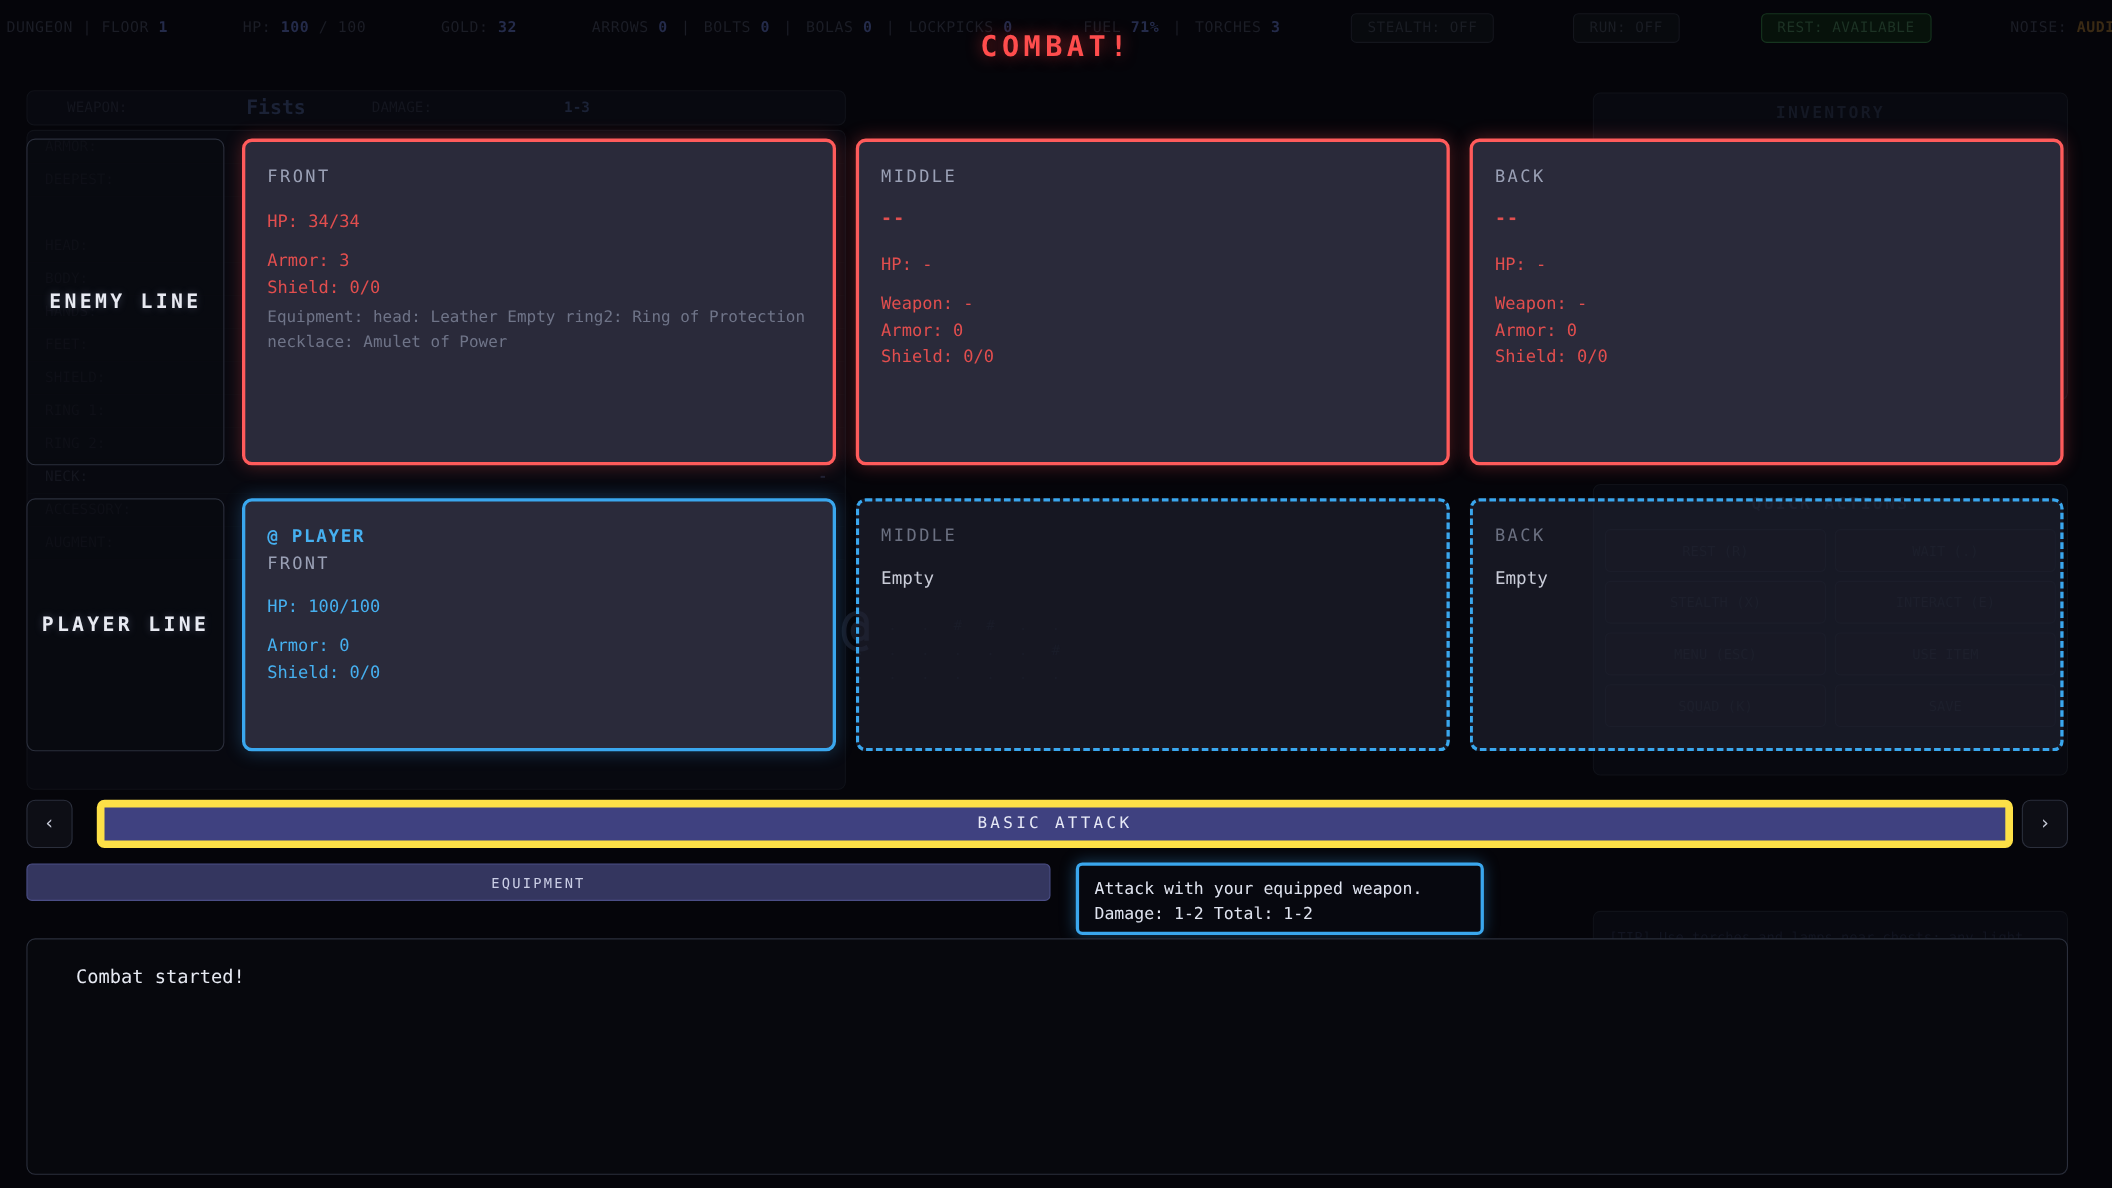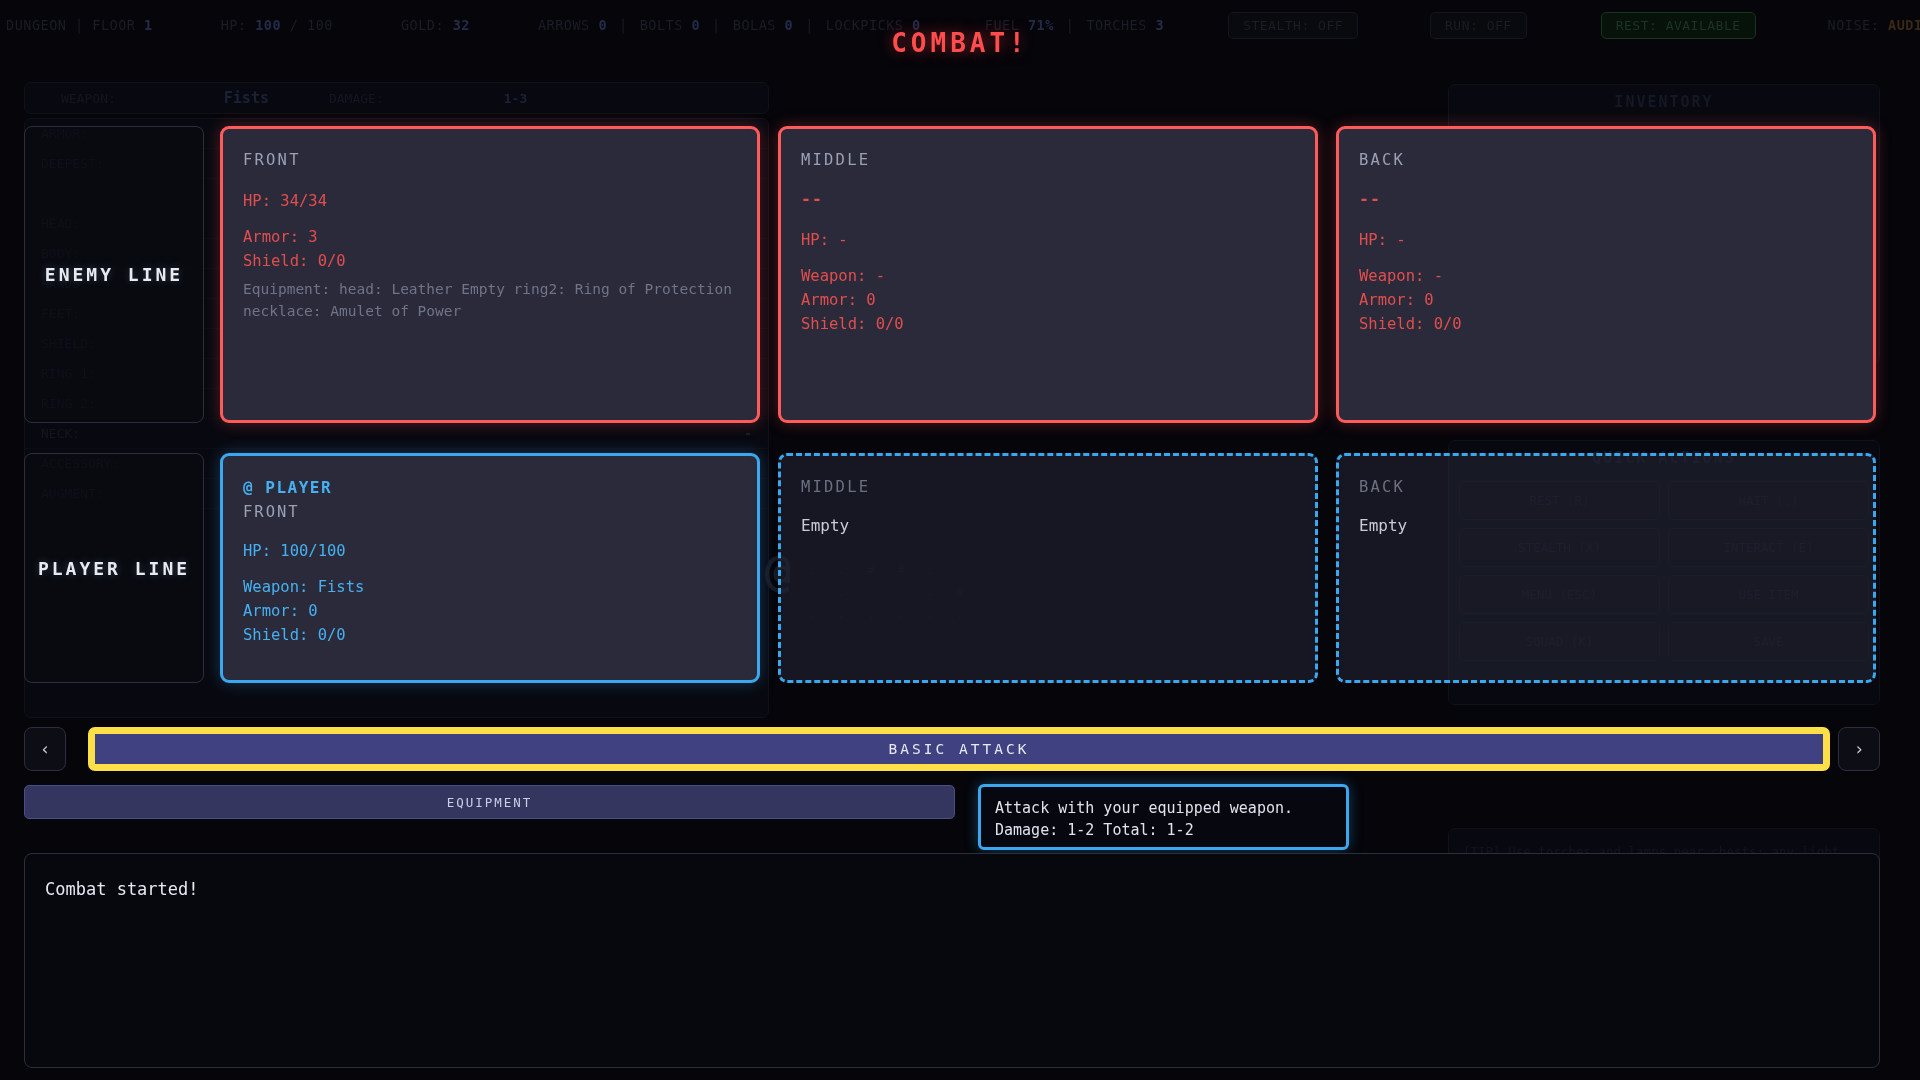--- a/index.html
+++ b/index.html
@@ -124,21 +124,21 @@
     border: 3px solid #3aa7ee; border-radius: 6px; background: #07080f;
     padding: 11px 14px; color: #dfe3ef; font-size: 15px; line-height: 1.45;
     box-shadow: 0 0 14px rgba(58,167,238,.35);
   }
 
   .combat-log {
     position: absolute; left: 24px; top: 853px; width: 1856px; height: 215px;
     border: 1px solid #2b2f3c; border-radius: 8px; background: #07080d;
     padding: 22px 20px; overflow: hidden;
   }
-  .combat-log .entry { color: #e6e9f2; font-size: 17px; line-height: 1.6; }
+  .combat-log .entry { color: #e6e9f2; font-size: 17px; line-height: 1.6; margin-left: 24px; }
 </style>
 </head>
 <body>
 
 <div id="root">
 
   <div class="bg-layer">
 
     <div class="bg-topbar">
       <span class="seg"><span>DUNGEON | FLOOR</span> <span class="hl">1</span></span>
@@ -155,21 +155,21 @@
       <span class="seg">|</span>
       <span class="seg"><span>TORCHES</span> <span class="hl">3</span></span>
       <span class="bg-chip" style="margin-left:58px">STEALTH: OFF</span>
       <span class="bg-chip" style="margin-left:72px">RUN: OFF</span>
       <span class="bg-chip green" style="margin-left:74px">REST: AVAILABLE</span>
       <span class="seg" style="margin-left:66px"><span>NOISE:</span> <span class="hl-amber">AUDIBLE</span></span>
     </div>
 
     <div class="bg-panel" style="left:24px; top:82px; width:745px; height:32px; display:flex; align-items:center;">
       <span style="color:#14161f;font-size:13px;margin-left:36px">WEAPON:</span>
-      <span style="color:#1b2236;font-size:15px;font-weight:bold;margin-left:108px">Fists</span>
+      <span style="color:#1b2236;font-size:18px;font-weight:bold;margin-left:108px">Fists</span>
       <span style="color:#14161f;font-size:13px;margin-left:60px">DAMAGE:</span>
       <span style="color:#1b2236;font-size:13px;font-weight:bold;margin-left:120px">1-3</span>
     </div>
 
     <div class="bg-panel" style="left:24px; top:118px; width:745px; height:600px;">
       <div id="bg-char-rows">
           <div class="bg-row">
             <span>ARMOR:</span>
             <span class="v">0</span>
           </div>
@@ -294,21 +294,20 @@
       <div class="slot-line enemy">Weapon: -</div>
       <div class="slot-line enemy">Armor: 0</div>
       <div class="slot-line enemy">Shield: 0/0</div>
     </div>
 
     <div class="slot player-active" style="left:220px; top:453px; width:540px; height:230px;">
       <div class="player-tag">@ PLAYER</div>
       <div class="player-pos">FRONT</div>
       <div class="slot-line player">HP: 100/100</div>
       <div class="slot-gap"></div>
-      <div class="slot-line player">Weapon: Fists</div>
       <div class="slot-line player">Armor: 0</div>
       <div class="slot-line player">Shield: 0/0</div>
     </div>
 
     <div class="slot empty-dashed" style="left:778px; top:453px; width:540px; height:230px;">
       <div class="empty-pos">MIDDLE</div>
       <div class="empty-txt">Empty</div>
     </div>
 
     <div class="slot empty-dashed" style="left:1336px; top:453px; width:540px; height:230px;">

